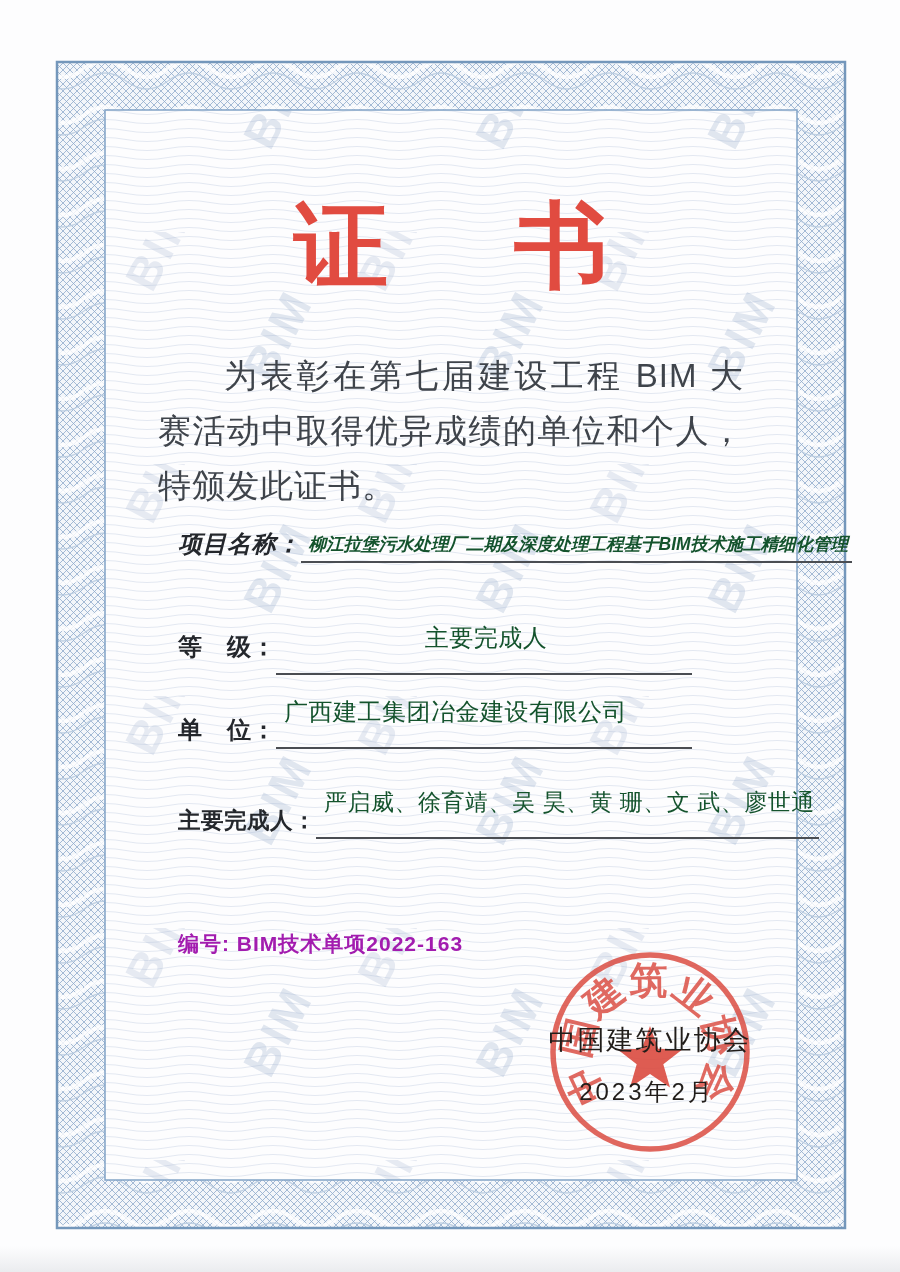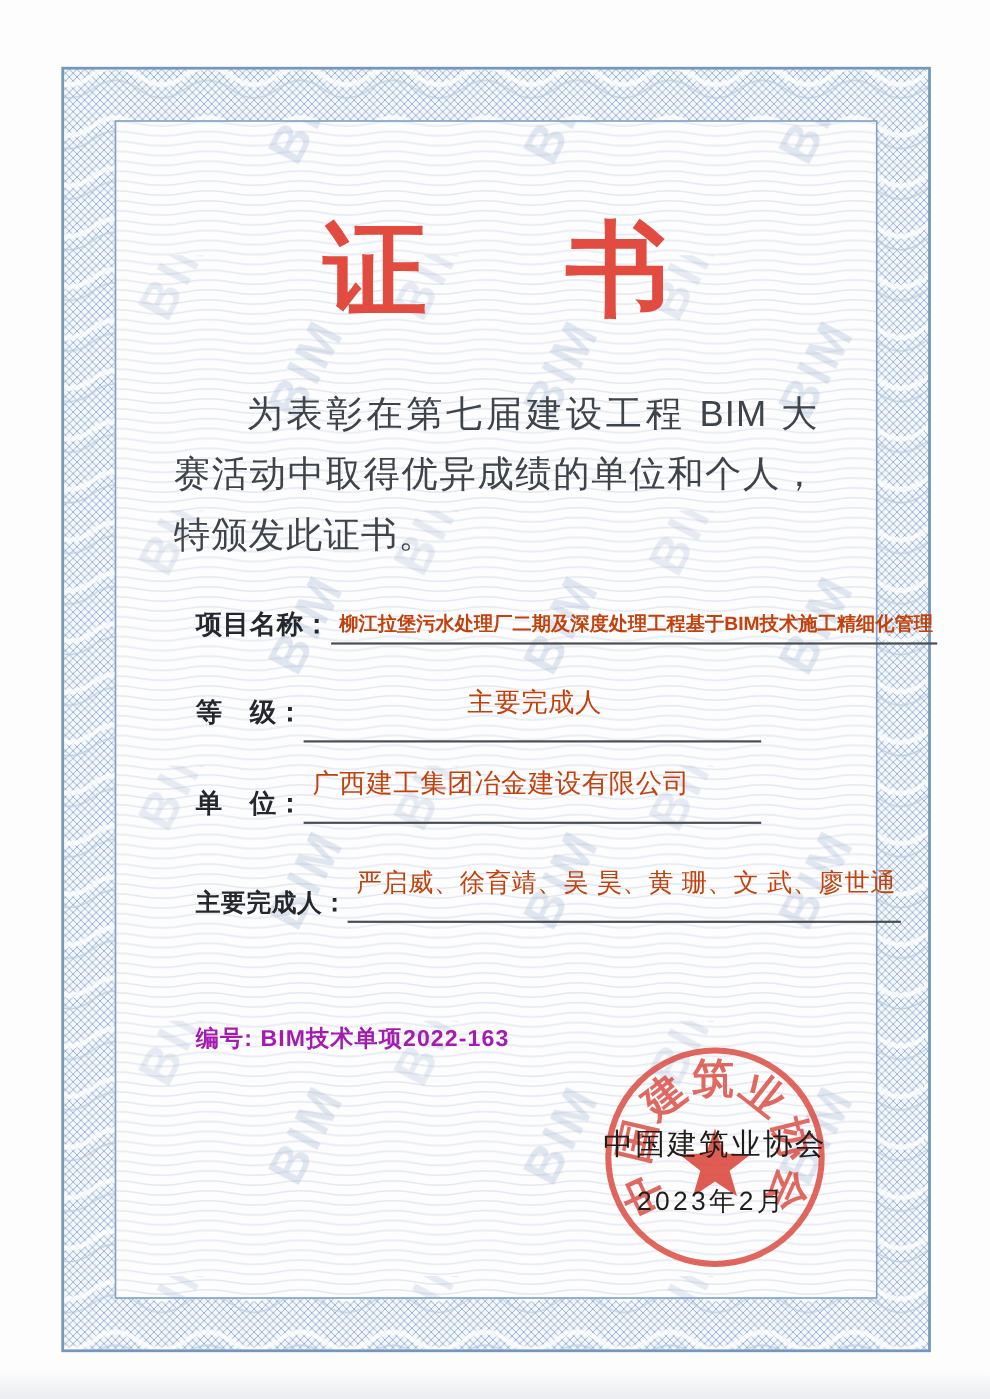--- a/index.html
+++ b/index.html
@@ -42,24 +42,24 @@
     position:absolute;left:178px;width:514px;height:42px;
     display:flex;align-items:flex-end;
   }
   .flabel{
     flex:none;white-space:pre;
     font-size:24px;font-weight:600;color:var(--label-text);
     padding-bottom:3px;letter-spacing:.5px;
   }
   .fvalue{
     flex:1;border-bottom:2px solid var(--underline);
-    font-size:24px;font-weight:500;color:#c2410c;
+    font-size:24px;font-weight:500;color:#14532d;
     padding:0 4px 19px 8px;white-space:nowrap;letter-spacing:.5px;
   }
-  .row-project{top:544px;}
+  .row-project{top:521px;font-style:italic;}
   .row-project .fvalue{font-size:17.5px;font-weight:600;letter-spacing:0;padding-bottom:5px;}
   .row-grade{top:627px;align-items:center;}
   .row-grade .fvalue{text-align:center;}
   .row-unit{top:707px;}
   .row-authors{top:797px;}
   .row-authors .flabel{font-size:22.5px;}
   .row-authors .fvalue{font-size:23px;}
 
   .serial{
     position:absolute;left:178px;top:930px;

